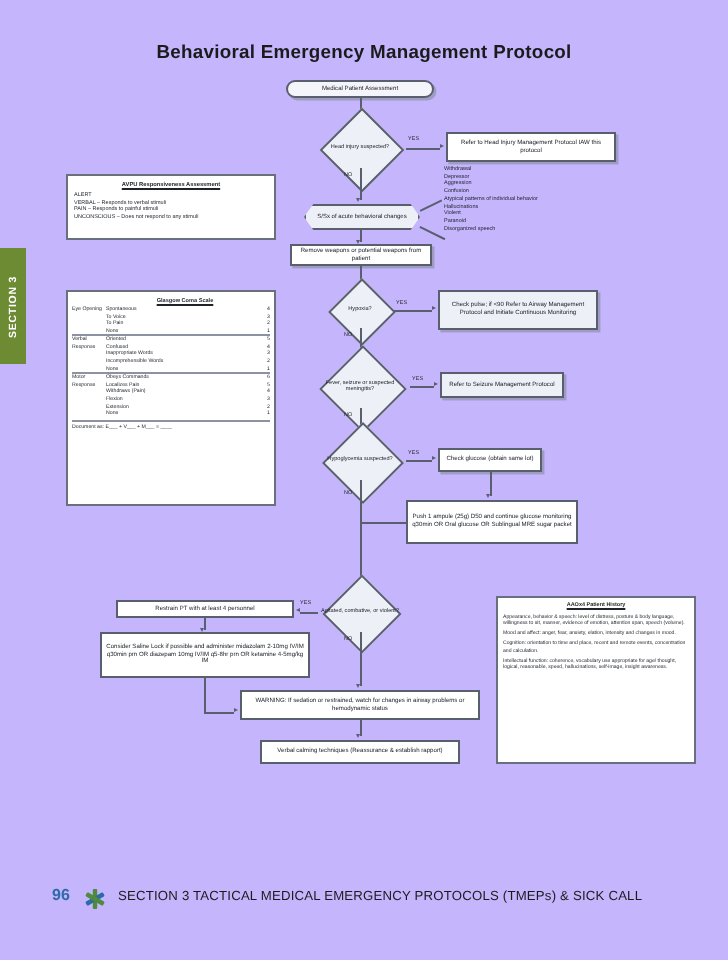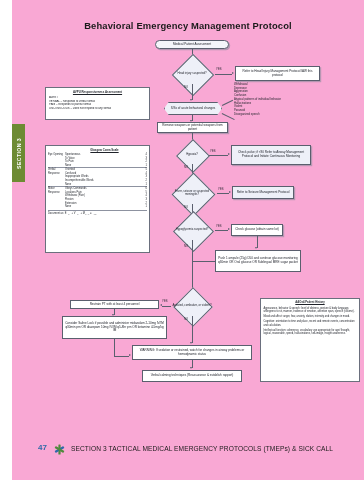--- a/index.html
+++ b/index.html
@@ -1,21 +1,21 @@
 <!DOCTYPE html>
 <html><head>
 <meta charset="utf-8">
 <style>
   html,body{margin:0;padding:0;}
   body{
     width:364px;height:480px;background:#ffffff;
     font-family:"Liberation Sans", sans-serif;
     position:relative;overflow:hidden;
   }
-  .page{position:absolute;inset:0;background:#f9a8d4;margin-left:12px;}
+  .page{position:absolute;inset:0;background:#c4b5fd;}
 
   
   .section-tab{
     position:absolute;left:0;top:124px;width:13px;height:58px;
     background:#6d8b33;display:flex;align-items:center;justify-content:center;
   }
   .section-tab span{
     writing-mode:vertical-rl;transform:rotate(180deg);
     color:#fff;font-size:5.2px;font-weight:bold;letter-spacing:.4px;
     white-space:nowrap;
@@ -362,21 +362,21 @@
 
   <div class="aaox" style="left:248px;top:298px;width:100px;height:84px;">
     <div class="ahead">AAOx4 Patient History</div>
     <p>Appearance, behavior &amp; speech: level of distress, posture &amp; body language, willingness to sit, manner, evidence of emotion, attention span, speech (volume).</p>
     <p>Mood and affect: anger, fear, anxiety, elation, intensity and changes in mood.</p>
     <p>Cognition: orientation to time and place, recent and remote events, concentration and calculation.</p>
     <p>Intellectual function: coherence, vocabulary use appropriate for age/ thought, logical, reasonable, speed, hallucinations, self-image, insight awareness.</p>
   </div>
 
   <div class="footer">
-    <div class="pg-num">47</div>
+    <div class="pg-num">96</div>
     <svg class="star" viewBox="0 0 24 24">
       <g transform="translate(12,12)">
         <rect x="-2.4" y="-11" width="4.8" height="22" rx="1.2" fill="#4f8a3d"></rect>
         <rect x="-2.4" y="-11" width="4.8" height="22" rx="1.2" fill="#2f6aa8" transform="rotate(60)"></rect>
         <rect x="-2.4" y="-11" width="4.8" height="22" rx="1.2" fill="#4f8a3d" transform="rotate(120)"></rect>
         <circle r="2.6" fill="#4f8a3d"></circle>
       </g>
     </svg>
     <div class="foot-txt">SECTION 3   TACTICAL MEDICAL EMERGENCY PROTOCOLS (TMEPs) &amp; SICK CALL</div>
   </div>

